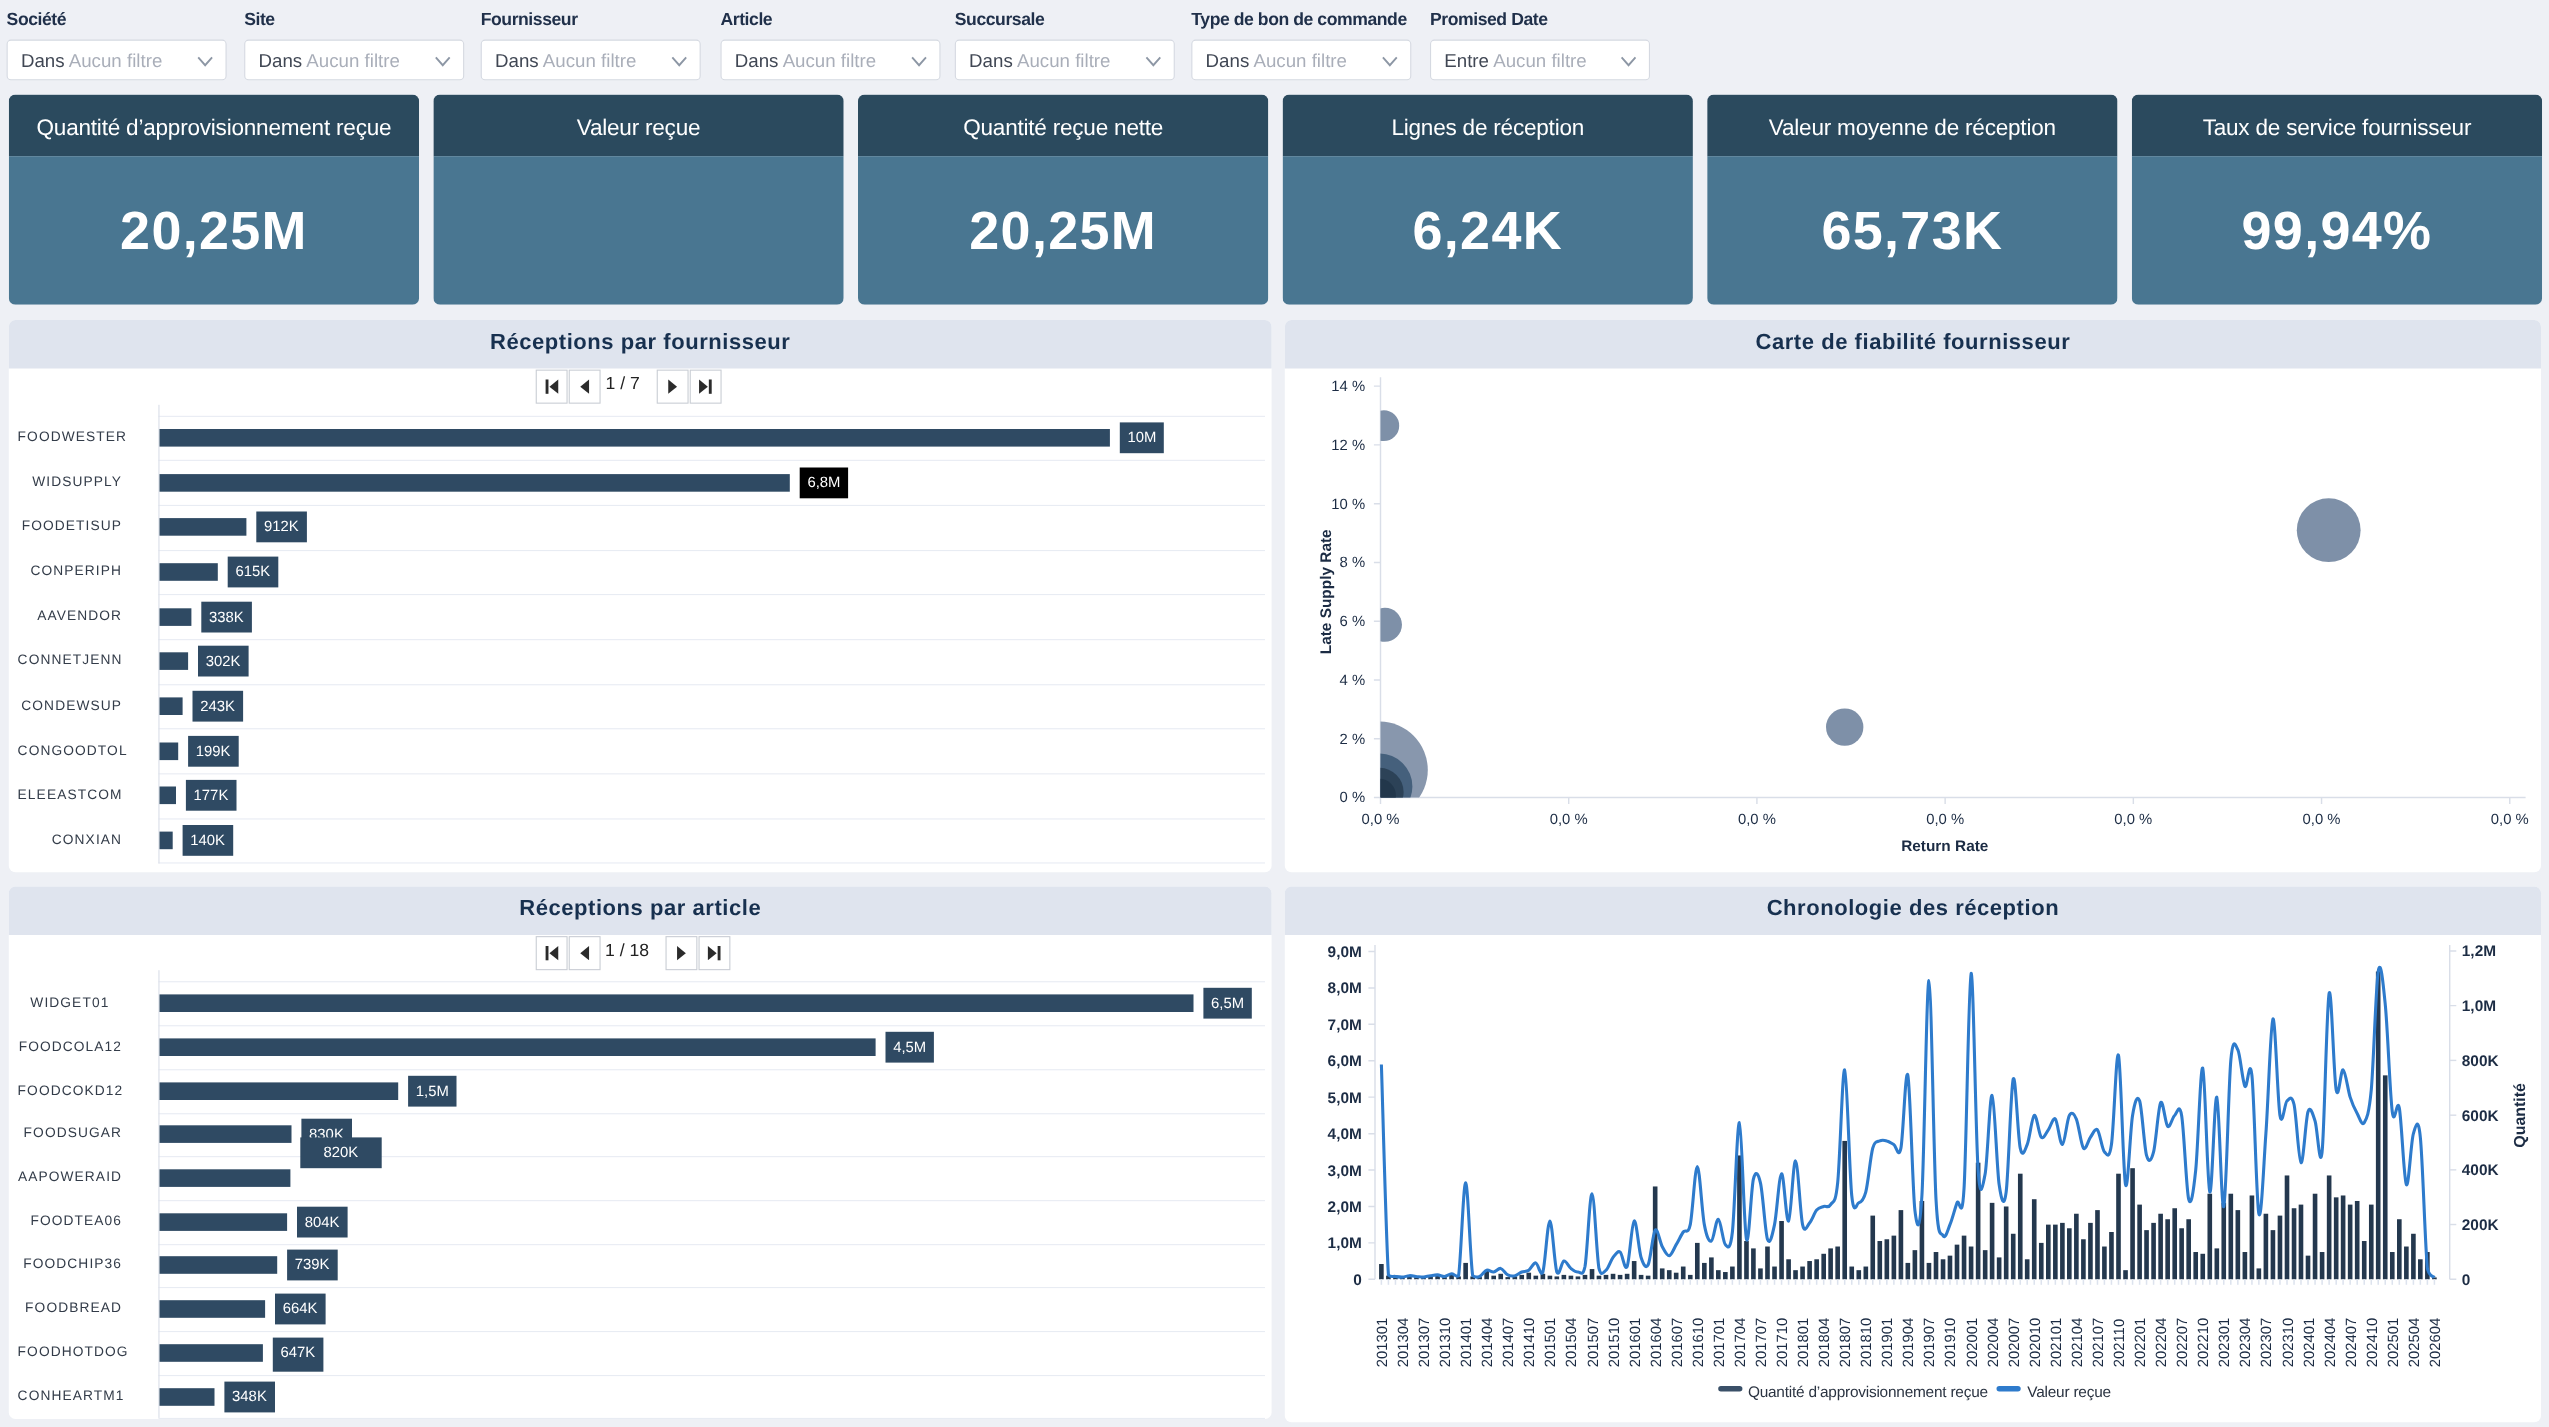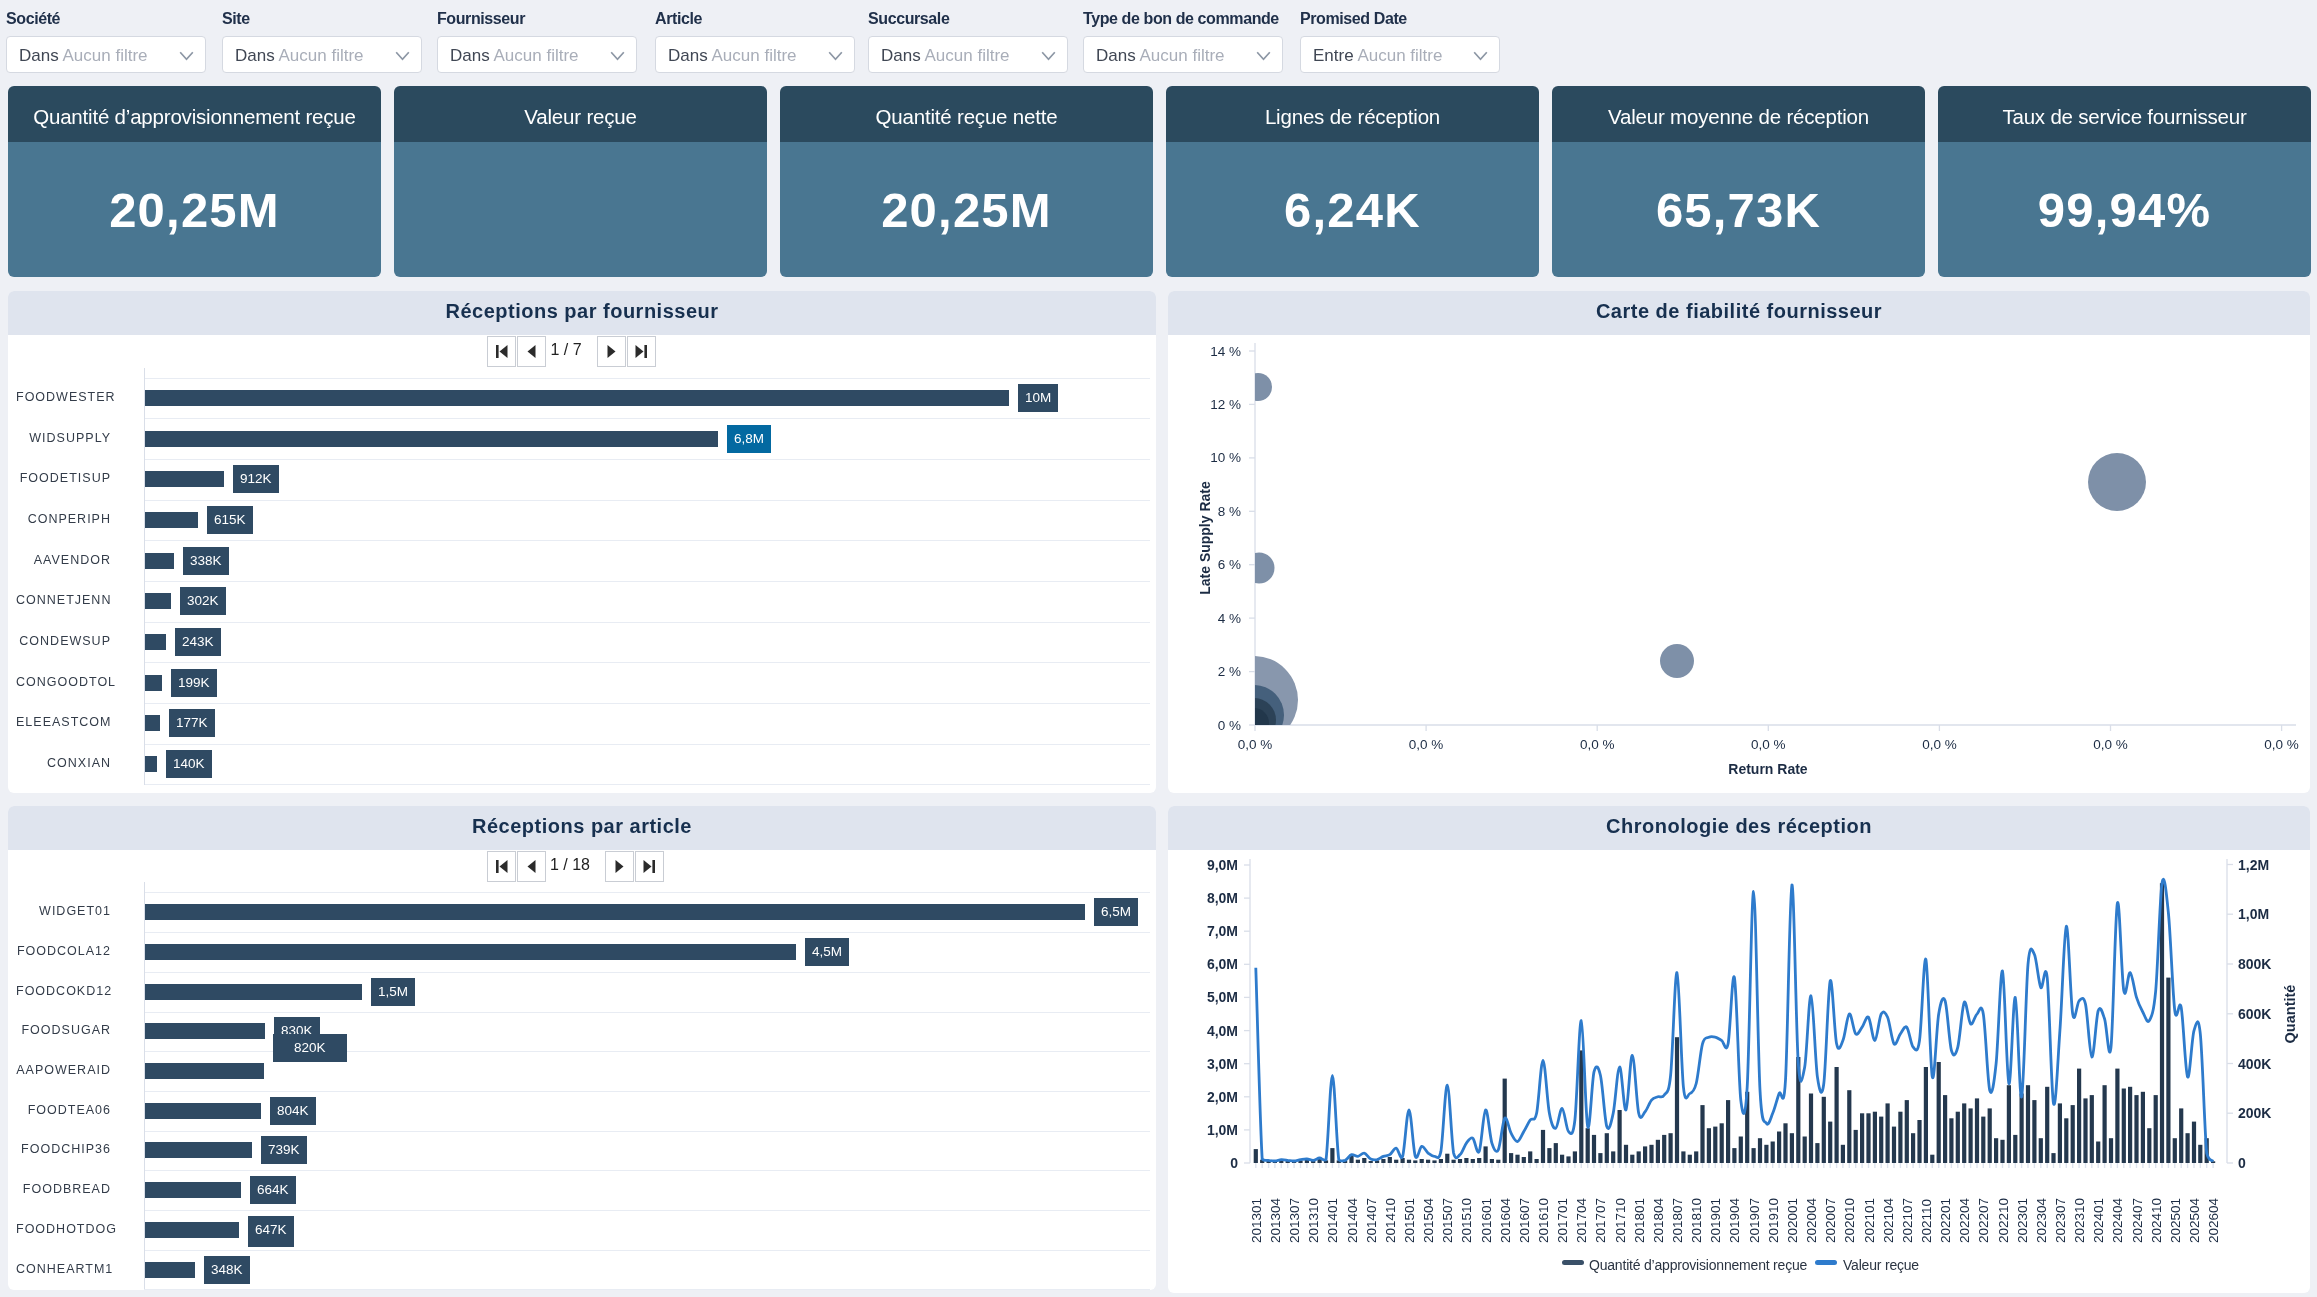--- a/index.html
+++ b/index.html
@@ -119,21 +119,21 @@
 <div style="position:absolute;left:144px;top:662px;width:1006px;height:1px;background:#e8ecf3;"></div>
 <div style="position:absolute;left:144px;top:703px;width:1006px;height:1px;background:#e8ecf3;"></div>
 <div style="position:absolute;left:144px;top:744px;width:1006px;height:1px;background:#e8ecf3;"></div>
 <div style="position:absolute;left:144px;top:784px;width:1006px;height:1px;background:#e8ecf3;"></div>
 <div style="position:absolute;left:144px;top:367.5px;width:1px;height:417px;background:#d9dee8;"></div>
 <div style="position:absolute;left:16px;top:390px;width:95px;text-align:right;font-size:12.5px;letter-spacing:1px;color:#333c49;white-space:nowrap;">FOODWESTER</div>
 <div style="position:absolute;left:145px;top:390px;width:864px;height:16px;background:#2f4a63;"></div>
 <div style="position:absolute;left:1018px;top:384px;height:28px;line-height:28px;padding:0 7px;background:#2f4a63;color:#fff;font-size:13.5px;">10M</div>
 <div style="position:absolute;left:16px;top:431px;width:95px;text-align:right;font-size:12.5px;letter-spacing:1px;color:#333c49;white-space:nowrap;">WIDSUPPLY</div>
 <div style="position:absolute;left:145px;top:431px;width:573px;height:16px;background:#2f4a63;"></div>
-<div style="position:absolute;left:727px;top:425px;height:28px;line-height:28px;padding:0 7px;background:#0369a1;color:#fff;font-size:13.5px;">6,8M</div>
+<div style="position:absolute;left:727px;top:425px;height:28px;line-height:28px;padding:0 7px;background:#000000;color:#fff;font-size:13.5px;">6,8M</div>
 <div style="position:absolute;left:16px;top:471px;width:95px;text-align:right;font-size:12.5px;letter-spacing:1px;color:#333c49;white-space:nowrap;">FOODETISUP</div>
 <div style="position:absolute;left:145px;top:471px;width:79px;height:16px;background:#2f4a63;"></div>
 <div style="position:absolute;left:233px;top:465px;height:28px;line-height:28px;padding:0 7px;background:#2f4a63;color:#fff;font-size:13.5px;">912K</div>
 <div style="position:absolute;left:16px;top:512px;width:95px;text-align:right;font-size:12.5px;letter-spacing:1px;color:#333c49;white-space:nowrap;">CONPERIPH</div>
 <div style="position:absolute;left:145px;top:512px;width:53px;height:16px;background:#2f4a63;"></div>
 <div style="position:absolute;left:207px;top:506px;height:28px;line-height:28px;padding:0 7px;background:#2f4a63;color:#fff;font-size:13.5px;">615K</div>
 <div style="position:absolute;left:16px;top:553px;width:95px;text-align:right;font-size:12.5px;letter-spacing:1px;color:#333c49;white-space:nowrap;">AAVENDOR</div>
 <div style="position:absolute;left:145px;top:553px;width:29px;height:16px;background:#2f4a63;"></div>
 <div style="position:absolute;left:183px;top:547px;height:28px;line-height:28px;padding:0 7px;background:#2f4a63;color:#fff;font-size:13.5px;">338K</div>
 <div style="position:absolute;left:16px;top:593px;width:95px;text-align:right;font-size:12.5px;letter-spacing:1px;color:#333c49;white-space:nowrap;">CONNETJENN</div>
@@ -175,21 +175,21 @@
 <div style="position:absolute;left:144px;top:972px;width:1006px;height:1px;background:#e8ecf3;"></div>
 <div style="position:absolute;left:144px;top:1012px;width:1006px;height:1px;background:#e8ecf3;"></div>
 <div style="position:absolute;left:144px;top:1051px;width:1006px;height:1px;background:#e8ecf3;"></div>
 <div style="position:absolute;left:144px;top:1091px;width:1006px;height:1px;background:#e8ecf3;"></div>
 <div style="position:absolute;left:144px;top:1131px;width:1006px;height:1px;background:#e8ecf3;"></div>
 <div style="position:absolute;left:144px;top:1170px;width:1006px;height:1px;background:#e8ecf3;"></div>
 <div style="position:absolute;left:144px;top:1210px;width:1006px;height:1px;background:#e8ecf3;"></div>
 <div style="position:absolute;left:144px;top:1250px;width:1006px;height:1px;background:#e8ecf3;"></div>
 <div style="position:absolute;left:144px;top:1289px;width:1006px;height:1px;background:#e8ecf3;"></div>
 <div style="position:absolute;left:144px;top:882.4px;width:1px;height:407px;background:#d9dee8;"></div>
-<div style="position:absolute;left:16px;top:904px;width:95px;text-align:right;font-size:12.5px;letter-spacing:1px;color:#333c49;white-space:nowrap;">WIDGET01</div>
+<div style="position:absolute;left:16px;top:904px;width:95px;text-align:center;font-size:12.5px;letter-spacing:1px;color:#333c49;white-space:nowrap;">WIDGET01</div>
 <div style="position:absolute;left:145px;top:904px;width:940px;height:16px;background:#2f4a63;"></div>
 <div style="position:absolute;left:1094px;top:898px;height:28px;line-height:28px;padding:0 7px;background:#2f4a63;color:#fff;font-size:13.5px;">6,5M</div>
 <div style="position:absolute;left:16px;top:944px;width:95px;text-align:right;font-size:12.5px;letter-spacing:1px;color:#333c49;white-space:nowrap;">FOODCOLA12</div>
 <div style="position:absolute;left:145px;top:944px;width:651px;height:16px;background:#2f4a63;"></div>
 <div style="position:absolute;left:805px;top:938px;height:28px;line-height:28px;padding:0 7px;background:#2f4a63;color:#fff;font-size:13.5px;">4,5M</div>
 <div style="position:absolute;left:16px;top:984px;width:95px;text-align:right;font-size:12.5px;letter-spacing:1px;color:#333c49;white-space:nowrap;">FOODCOKD12</div>
 <div style="position:absolute;left:145px;top:984px;width:217px;height:16px;background:#2f4a63;"></div>
 <div style="position:absolute;left:371px;top:978px;height:28px;line-height:28px;padding:0 7px;background:#2f4a63;color:#fff;font-size:13.5px;">1,5M</div>
 <div style="position:absolute;left:16px;top:1023px;width:95px;text-align:right;font-size:12.5px;letter-spacing:1px;color:#333c49;white-space:nowrap;">FOODSUGAR</div>
 <div style="position:absolute;left:145px;top:1023px;width:120px;height:16px;background:#2f4a63;"></div>

